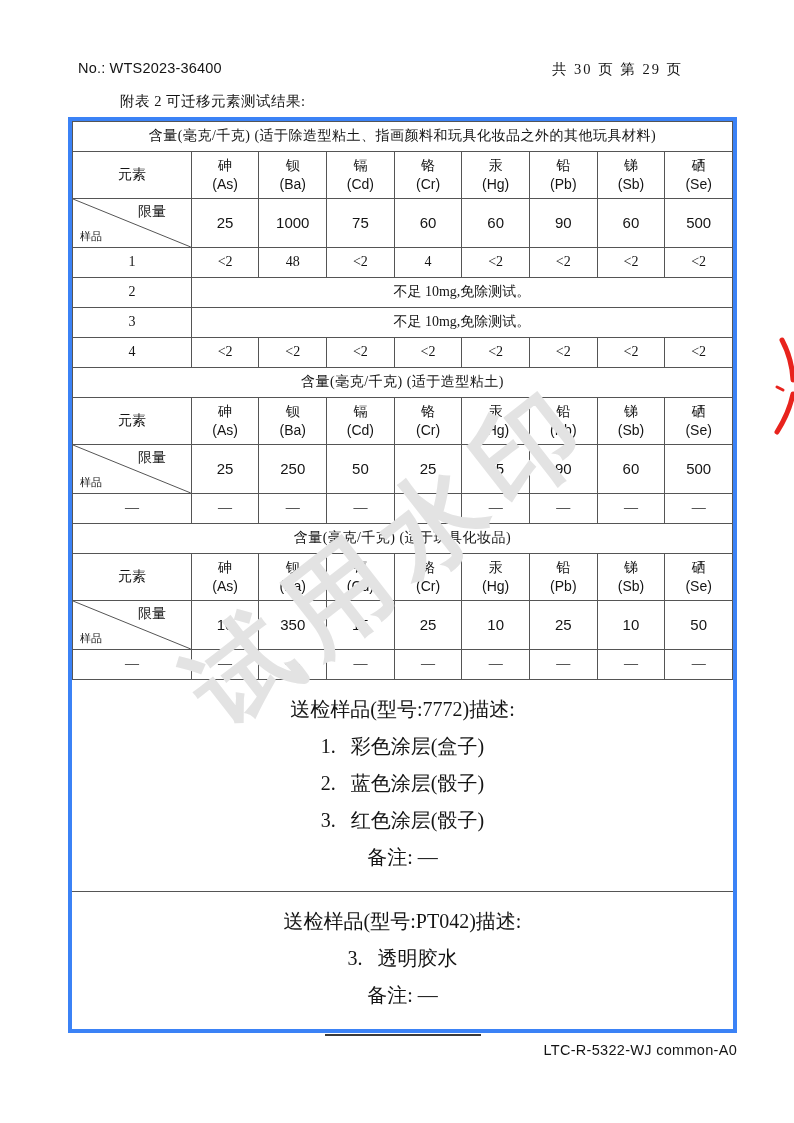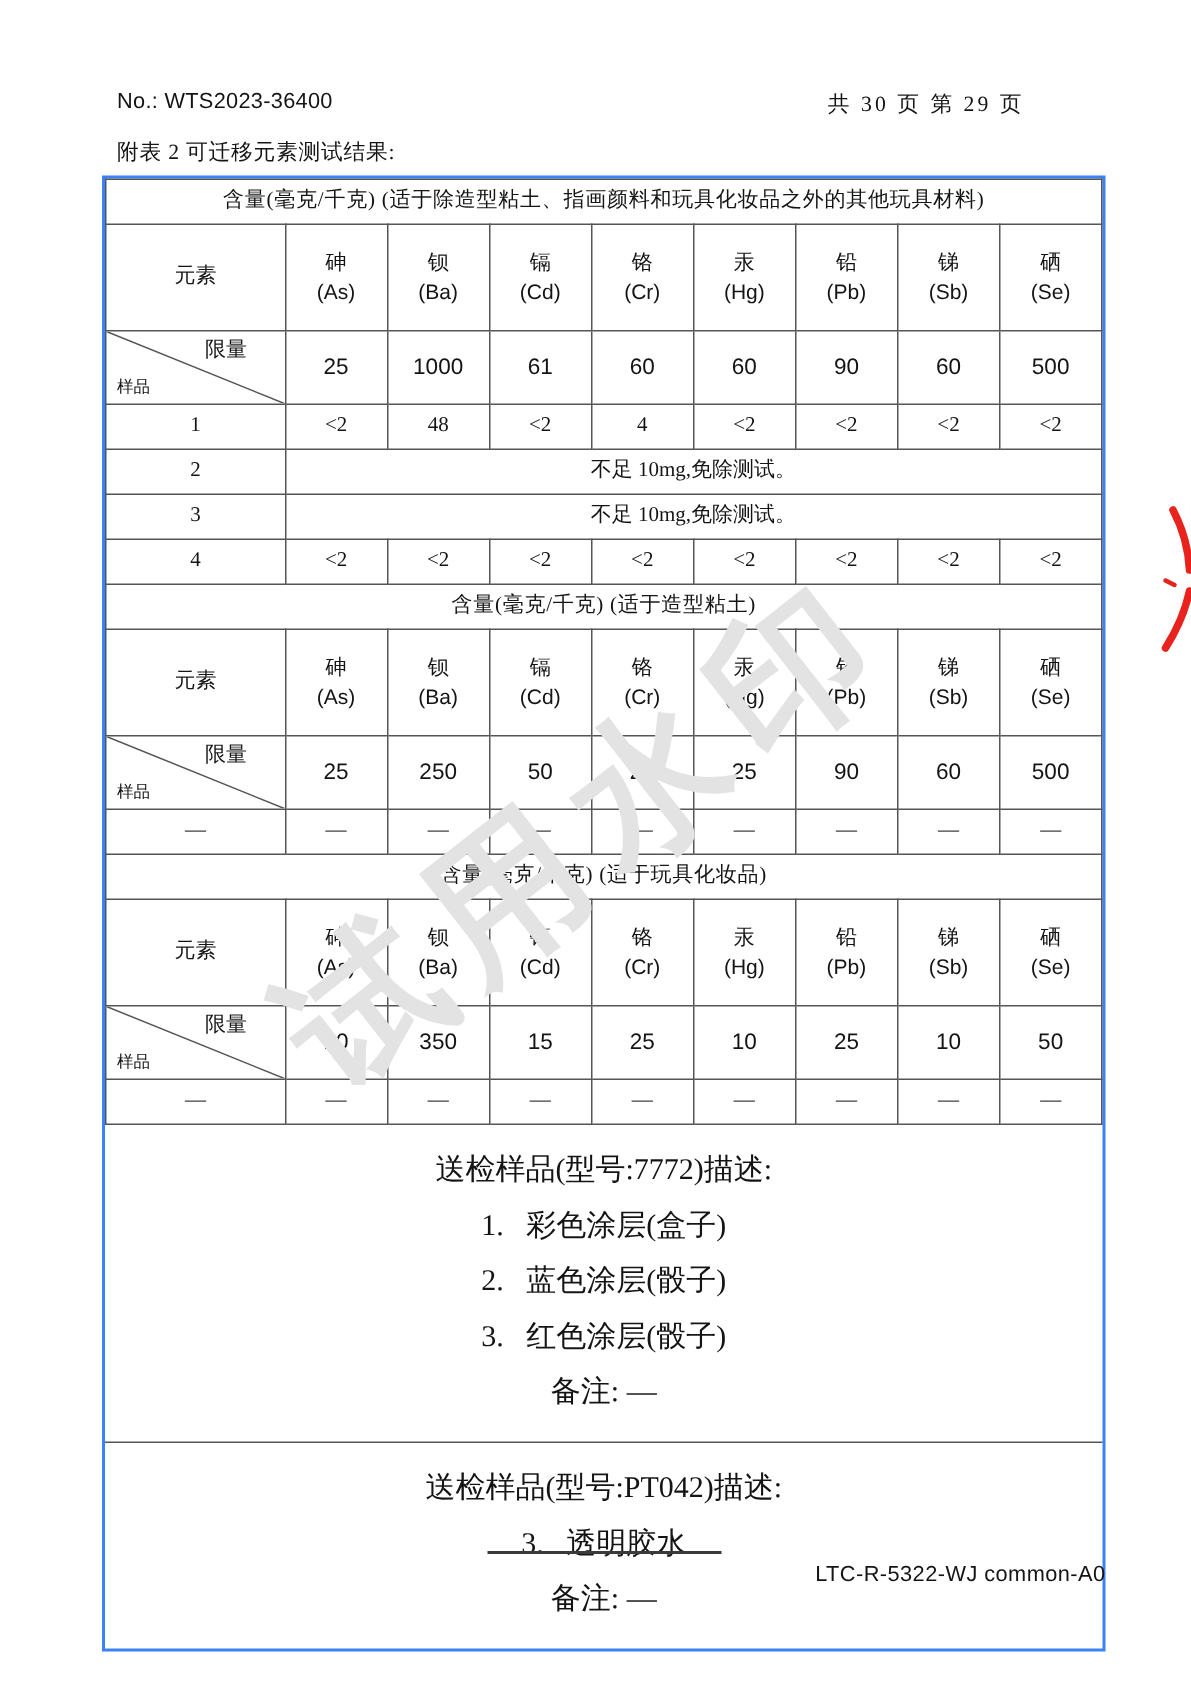--- a/index.html
+++ b/index.html
@@ -5,27 +5,27 @@
   html,body{margin:0;padding:0;background:#ffffff;}
   body{width:794px;height:1123px;position:relative;overflow:hidden;
        font-family:"Liberation Serif","DejaVu Serif",serif;color:#141414;}
   .page{position:absolute;inset:0;}
 
   .hdr{display:flex;justify-content:space-between;align-items:flex-start;
        padding:60px 57px 0 78px;font-size:14.5px;}
   .report-no{font-family:"Liberation Sans",sans-serif;letter-spacing:.2px;}
   .pagination{padding-right:54px;letter-spacing:2px;text-align:right;}
 
-  .caption{padding:13px 0 0 78px;font-size:14.5px;letter-spacing:.5px;}
-
-  .sheet{position:absolute;left:68px;right:57px;top:117px;border:2px solid #3b82f6;background:transparent;}
+  .caption{padding:13px 0 0 120px;font-size:14.5px;letter-spacing:.5px;}
+
+  .sheet{position:absolute;left:68px;right:57px;top:117px;border:4px solid #3b82f6;background:transparent;}
   table{width:100%;border-collapse:collapse;table-layout:fixed;text-align:center;}
   td{border:1px solid #555;padding:0;font-size:14px;line-height:1.3;overflow:hidden;}
   tr.r-title{height:30px;}
-  tr.r-head{height:71px;}
+  tr.r-head{height:47px;}
   tr.r-limit{height:49px;}
   tr.r-data{height:30px;}
   td.c-title{letter-spacing:.5px;}
   .ename{font-size:14px;}
   .sym,.lim{font-family:"Liberation Sans",sans-serif;}
   .lim{font-size:15px;}
   .val{font-size:14px;}
   .diag{position:relative;}
   .diag svg{position:absolute;inset:0;width:100%;height:100%;display:block;}
   .diag .lab-top{position:absolute;top:4px;right:21%;font-size:14px;}
@@ -114,21 +114,21 @@
           <tr class="r-limit">
             <td class="diag">
               <svg viewBox="0 0 100 100" preserveAspectRatio="none">
                 <line x1="0" y1="0" x2="100" y2="100" stroke="#555" stroke-width="1" vector-effect="non-scaling-stroke"></line>
               </svg>
               <span class="lab-top">限量</span>
               <span class="lab-bot">样品</span>
             </td>
             <td class="lim">25</td>
             <td class="lim">1000</td>
-            <td class="lim">61</td>
+            <td class="lim">75</td>
             <td class="lim">60</td>
             <td class="lim">60</td>
             <td class="lim">90</td>
             <td class="lim">60</td>
             <td class="lim">500</td>
           </tr>
           <tr class="r-data">
             <td class="val">1</td>
             <td class="val">&lt;2</td>
             <td class="val">48</td>

